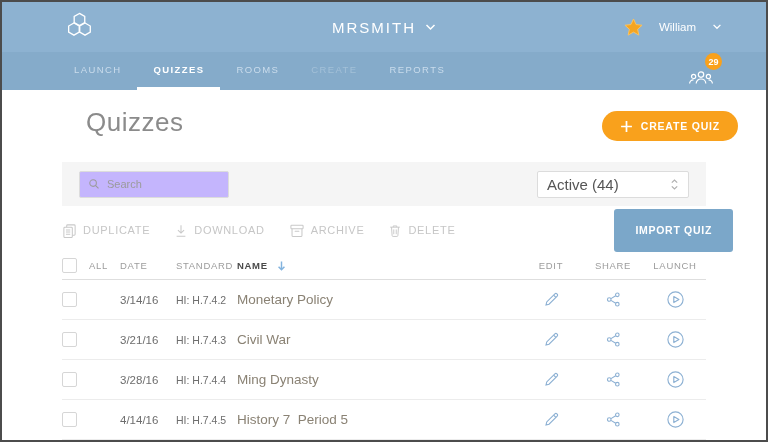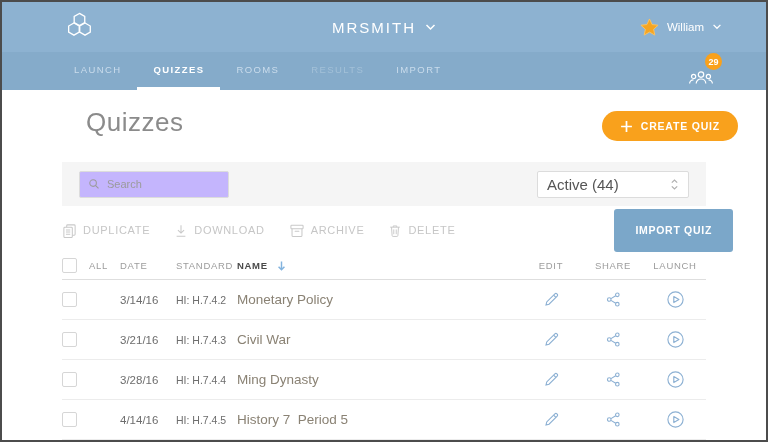--- a/index.html
+++ b/index.html
@@ -4,21 +4,21 @@
 <style>
   * { box-sizing: border-box; margin: 0; padding: 0; }
   html,body { width:768px; height:442px; overflow:hidden; background:#fff; }
   body { font-family:"Liberation Sans", sans-serif; }
   .frame { width:768px; height:442px; border:2px solid #4c4c4c; background:#fff; position:relative; overflow:hidden; }
 
   
   .topbar { height:50px; background:#8db2d1; position:relative; display:flex; align-items:center; justify-content:center; }
   .logo { position:absolute; left:62px; top:10px; width:30px; height:30px; }
   .room-title { color:#fff; font-size:15px; letter-spacing:2px; display:flex; align-items:center; gap:9px; cursor:pointer; }
-  .user-menu { position:absolute; right:44px; top:0; height:50px; display:flex; align-items:center; gap:8px; color:#fff; font-size:11.5px; cursor:pointer; }
+  .user-menu { position:absolute; right:44px; top:0; height:50px; display:flex; align-items:center; gap:16px; color:#fff; font-size:11.5px; cursor:pointer; }
 
   
   .navbar { height:38px; background:#85abca; display:flex; align-items:stretch; padding-left:56px; position:relative; }
   .tab { display:flex; align-items:center; padding:0 16px; color:#cadcec; font-size:9.5px; letter-spacing:1.4px; border-bottom:3px solid transparent; cursor:pointer; }
   .tab.active { color:#fff; font-weight:bold; border-bottom-color:#fff; }
   .tab.disabled { color:#a3c0d8; }
   .class-indicator { position:absolute; right:44px; top:0; width:34px; height:38px; cursor:pointer; }
   .class-indicator .badge { position:absolute; top:1px; right:0; min-width:17px; height:17px; background:#f9a11c; color:#fff; font-size:9px; font-weight:bold; border-radius:50%; display:flex; align-items:center; justify-content:center; }
   .class-indicator .ppl { position:absolute; left:0; bottom:2px; }
 
@@ -89,24 +89,24 @@
     <div class="tab">
         <span>LAUNCH</span>
       </div>
     <div class="tab active">
         <span>QUIZZES</span>
       </div>
     <div class="tab">
         <span>ROOMS</span>
       </div>
     <div class="tab disabled">
-        <span>RESULTS</span>
+        <span>CREATE</span>
       </div>
     <div class="tab">
-        <span>IMPORT</span>
+        <span>REPORTS</span>
       </div>
 
     <div class="class-indicator">
       <span class="badge">29</span>
       <svg class="ppl" width="26" height="22" viewBox="0 0 26 22" fill="none" stroke="#fff" stroke-width="1.2">
         <circle cx="13" cy="8.6" r="2.7"></circle>
         <path d="M8.2 17.5c0-2.7 2.1-4.5 4.8-4.5s4.8 1.8 4.8 4.5"></path>
         <circle cx="5.6" cy="10.4" r="2.1"></circle>
         <path d="M1.6 17.5c0-2.2 1.7-3.7 3.9-3.7"></path>
         <circle cx="20.4" cy="10.4" r="2.1"></circle>

